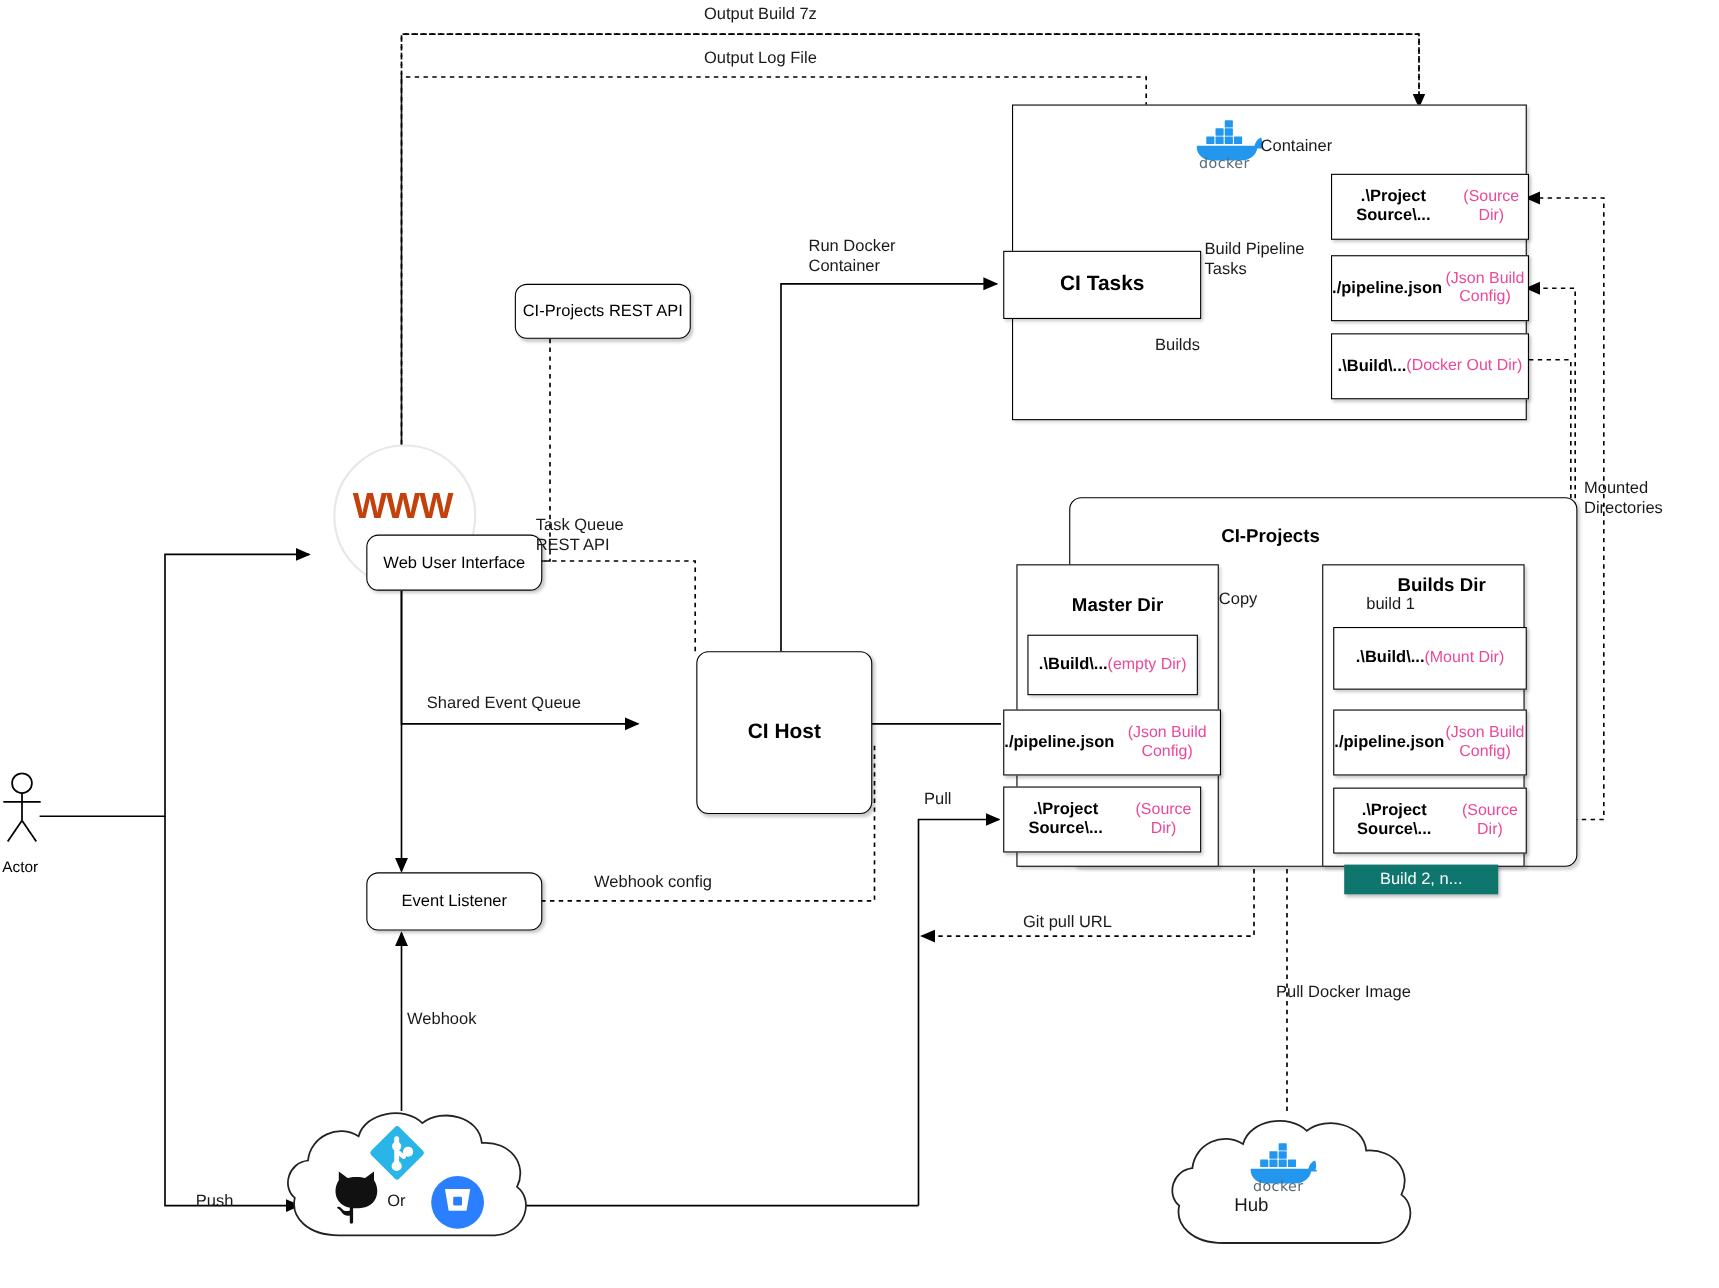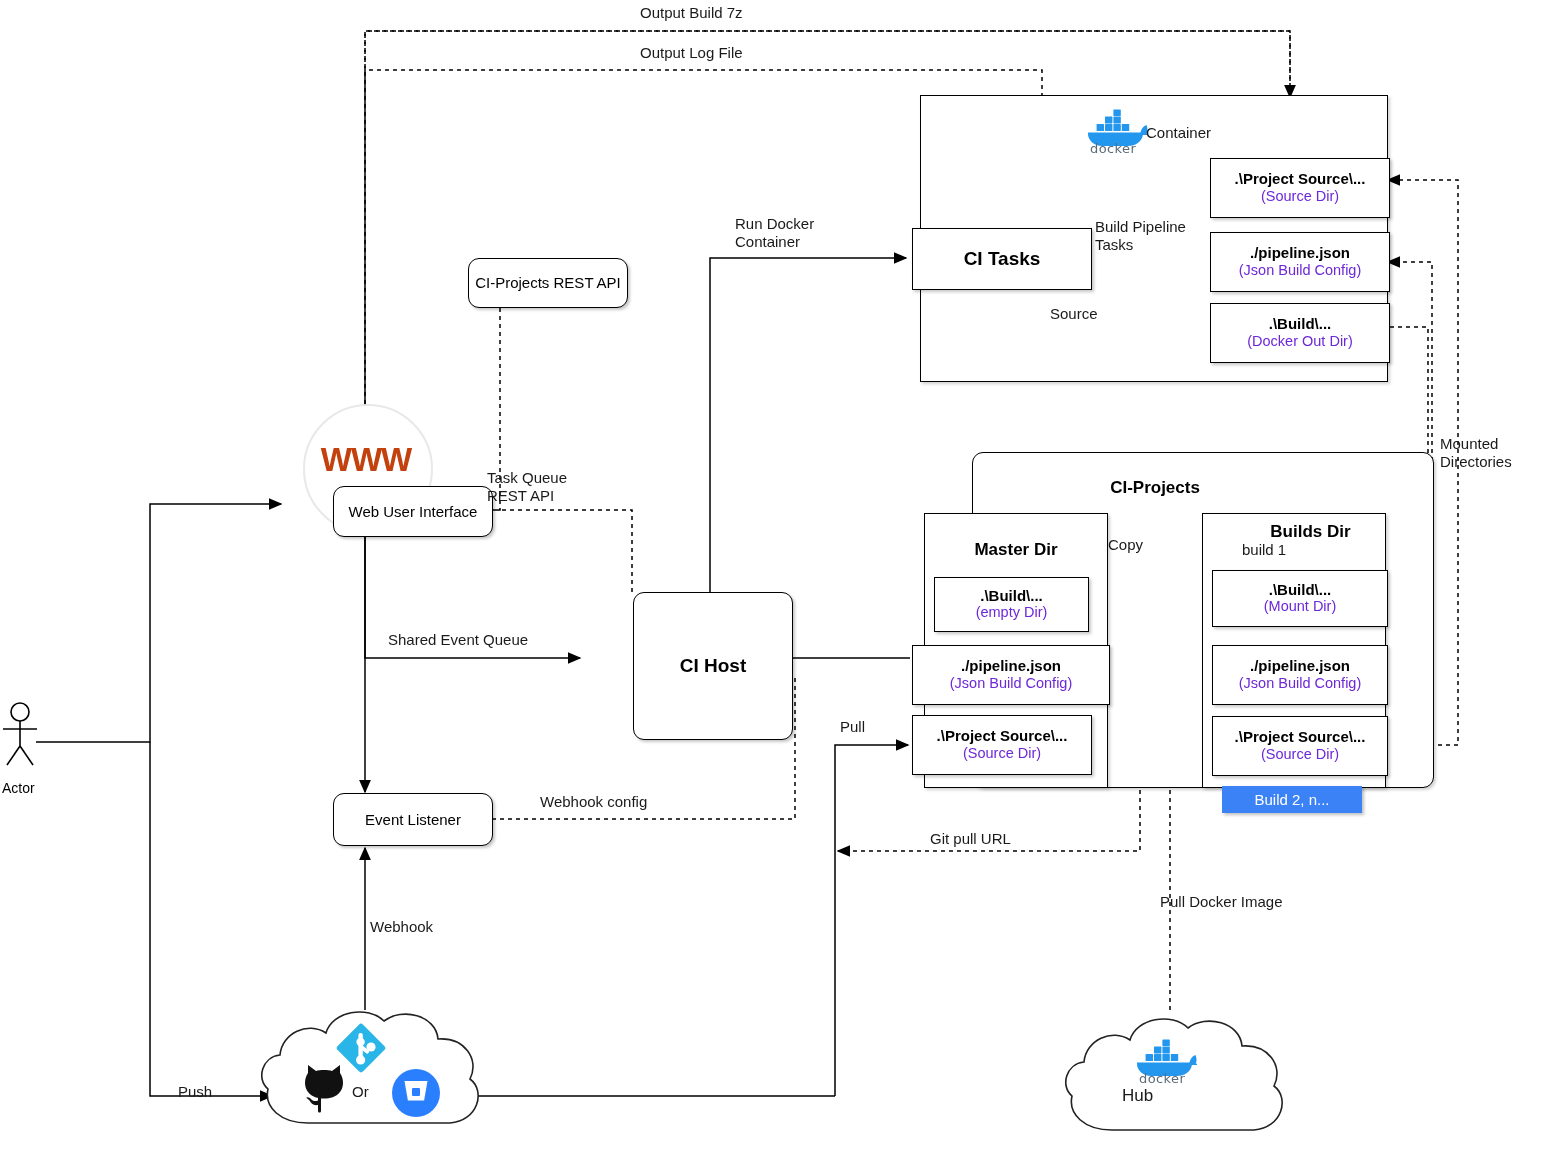--- a/index.html
+++ b/index.html
@@ -1,39 +1,39 @@
 <!DOCTYPE html>
 <html><head>
 <meta charset="utf-8">
 <style>
   html,body{margin:0;padding:0;background:#ffffff;}
   body{font-family:"Liberation Sans", sans-serif;color:#000;}
   #stage{position:relative;width:1563px;height:1171px;overflow:hidden;background:#fff;}
   svg#wires{position:absolute;left:0;top:0;width:1563px;height:1171px;pointer-events:none;}
 
   .node{position:absolute;box-sizing:border-box;background:#fff;border:1.6px solid #000;
-        display:flex;flex-direction:column;align-items:center;justify-content:center;
+        display:flex;align-items:center;justify-content:center;
         text-align:center;box-shadow:2px 2px 3px rgba(0,0,0,.22);}
   .rnd{border-radius:11px;margin-left:48px;}
   .ttl{font-weight:bold;font-size:15px;line-height:1.12;}
-  .sub{font-size:14.5px;line-height:1.18;color:#6d28d9;}
+  .sub{font-size:14.5px;line-height:1.18;color:#ec4899;}
   .plain{font-size:15px;line-height:1.2;}
   .big{font-weight:bold;font-size:19px;}
   .grp{position:absolute;box-sizing:border-box;background:#fff;border:1.6px solid #000;
        box-shadow:2px 2px 3px rgba(0,0,0,.18);}
   .grp.rnd{border-radius:11px;}
   .grphdr{position:absolute;width:100%;text-align:center;font-weight:bold;font-size:17px;}
 
   .lbl{position:absolute;font-size:15px;line-height:1.22;color:#1a1a1a;text-align:left;
        white-space:pre-line;}
 
   .www{position:absolute;border-radius:50%;border:2px solid #e8e8e8;background:#fff;}
   .wwwtxt{position:absolute;font-weight:bold;font-size:33px;letter-spacing:-1px;color:#c2410c;}
 
-  .darkbar{position:absolute;background:#3b82f6;color:#fff;display:flex;align-items:center;
+  .darkbar{position:absolute;background:#0f766e;color:#fff;display:flex;align-items:center;
            justify-content:center;font-size:15px;box-shadow:2px 2px 3px rgba(0,0,0,.25);}
 
   .actorwrap{position:absolute;}
   .actorlbl{position:absolute;font-size:14px;}
 
   .cloudwrap{position:absolute;}
   .iconabs{position:absolute;}
   .dockword{font-family:"DejaVu Sans", sans-serif;font-size:13px;color:#5a6b76;letter-spacing:.4px;}
 </style>
 </head>
@@ -126,21 +126,21 @@
     </svg>
   </div>
   <div class="lbl" style="left:1146px; top:124px; width:120px; text-align:left;">Container</div>
 
   <div class="node" style="left:912px; top:228px; width:180px; height:62px;">
     <div class="big">CI Tasks</div>
   </div>
 
   <div class="lbl" style="left:1095px; top:218px; width:120px;">Build Pipeline
 Tasks</div>
-  <div class="lbl" style="left:1050px; top:305px; width:110px;">Source</div>
+  <div class="lbl" style="left:1050px; top:305px; width:110px;">Builds</div>
 
   <div class="node" style="left:1210px; top:158px; width:180px; height:60px;">
     <div class="ttl">.\Project Source\...</div>
     <div class="sub">(Source Dir)</div>
   </div>
   <div class="node" style="left:1210px; top:232px; width:180px; height:60px;">
     <div class="ttl">./pipeline.json</div>
     <div class="sub">(Json Build Config)</div>
   </div>
   <div class="node" style="left:1210px; top:303px; width:180px; height:60px;">

